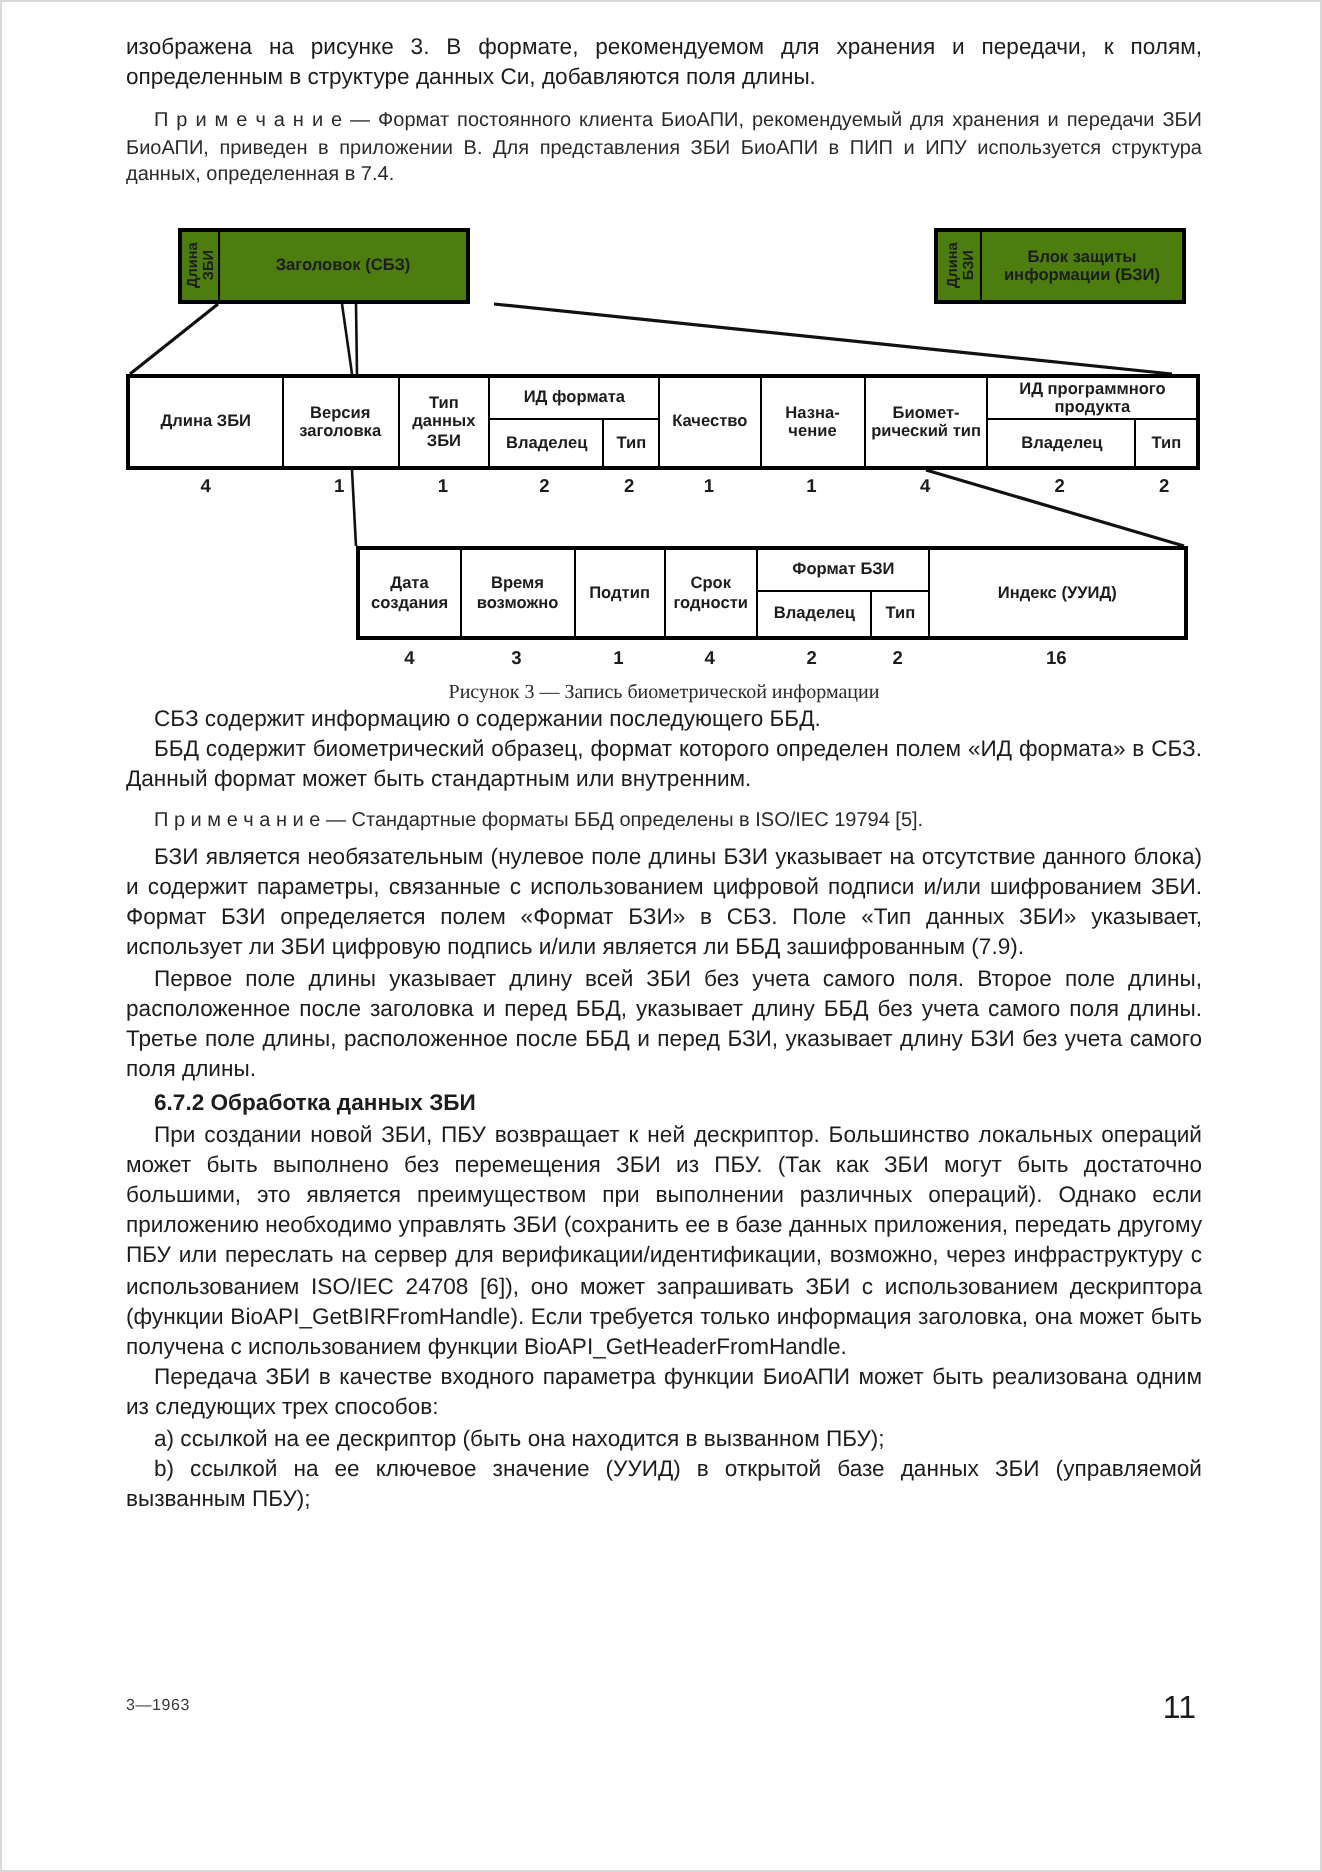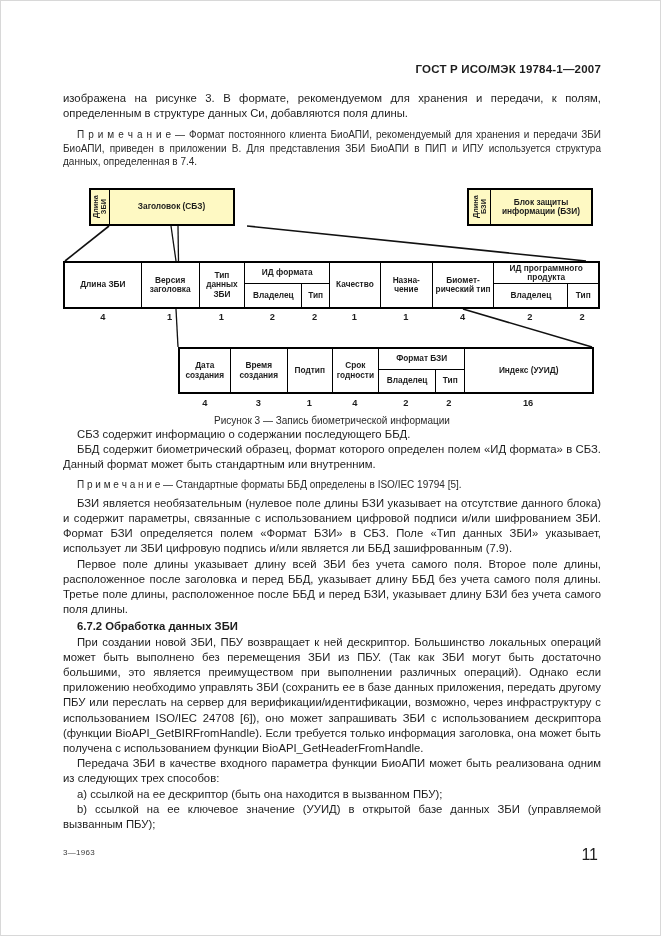--- a/index.html
+++ b/index.html
@@ -34,21 +34,21 @@
   }
   .heading{
     font-size:11.3px;line-height:15.2px;
     font-weight:bold;text-indent:14px;margin:2px 0 0 0;
   }
   
   .figure{position:relative;width:538px;height:224px;margin-top:19px;}
   .overlay{position:absolute;left:0;top:0;pointer-events:none;}
   .tgroup{
     position:absolute;display:flex;height:38px;
-    border:2px solid #000;box-sizing:border-box;background:#fef9c3;
+    border:2px solid #000;box-sizing:border-box;background:#4d7c0f;
   }
   .vcell{
     display:flex;align-items:center;justify-content:center;
     border-right:1.5px solid #000;overflow:hidden;flex:none;
   }
   .vtext{
     transform:rotate(-90deg);
     font-size:7.3px;line-height:7.6px;font-weight:bold;
     text-align:center;width:34px;flex:none;
   }
@@ -76,38 +76,38 @@
   .gsub{flex:1;display:flex;}
   .gsub .cell{padding:1px 2px;}
   .nums{
     position:absolute;display:flex;padding:0 2px;box-sizing:border-box;
     font-weight:bold;font-size:9.3px;line-height:11px;
   }
   .nums div{text-align:center;}
   .caption{
     text-align:center;font-size:10px;line-height:13px;margin-top:3px;
     color:#2a2a2a;
+    font-family:Liberation Serif, serif;
   }
   .after-figure{}
   .doc-footer-left{
     position:absolute;left:62px;top:847px;
     font-size:8px;color:#3a3a3a;letter-spacing:.3px;
   }
   .doc-footer-right{
     position:absolute;right:62px;top:845px;
     font-size:16px;color:#1d1d1d;
   }
 </style>
 </head>
 <body>
 
 <div class="page">
   <div class="content">
 
-    <div class="doc-header">ГОСТ Р ИСО/МЭК 19784-1—2007</div>
 
     <p class="p p-noindent" style="margin-top:16px">изображена на рисунке 3. В формате, рекомендуемом для хранения и передачи, к полям,  определенным в структуре данных Си, добавляются поля длины.</p>
 
     <p class="note" style="margin-top:7px">П р и м е ч а н и е — Формат постоянного клиента  БиоАПИ,  рекомендуемый  для хранения  и  передачи ЗБИ БиоАПИ, приведен в приложении В. Для представления ЗБИ БиоАПИ в ПИП и ИПУ используется структура данных, определенная в 7.4.</p>
 
     <div class="figure">
 
       <svg class="overlay" width="538" height="224" viewBox="0 0 538 224">
         <line x1="46" y1="39" x2="2" y2="74" stroke="#111" stroke-width="1.6"></line>
         <line x1="108" y1="39" x2="113" y2="74" stroke="#111" stroke-width="1.3"></line>
@@ -184,21 +184,21 @@
         <div style="flex:0 1 62px">4</div>
         <div style="flex:0 1 73px">2</div>
         <div style="flex:0 1 32px">2</div>
       </div>
 
       <div class="drow" style="left:115px;top:160px;width:416px;height:47px">
         <div class="cell" style="flex:0 1 50px">
             <span>Дата создания</span>
           </div>
         <div class="cell bl" style="flex:0 1 58px">
-            <span>Время создания</span>
+            <span>Время возможно</span>
           </div>
         <div class="cell bl" style="flex:0 1 45px">
             <span>Подтип</span>
           </div>
         <div class="cell bl" style="flex:0 1 47px">
             <span>Срок годности</span>
           </div>
         <div class="cell bl group" style="flex:0 1 87px">
           <div class="ghead">Формат БЗИ</div>
           <div class="gsub">

